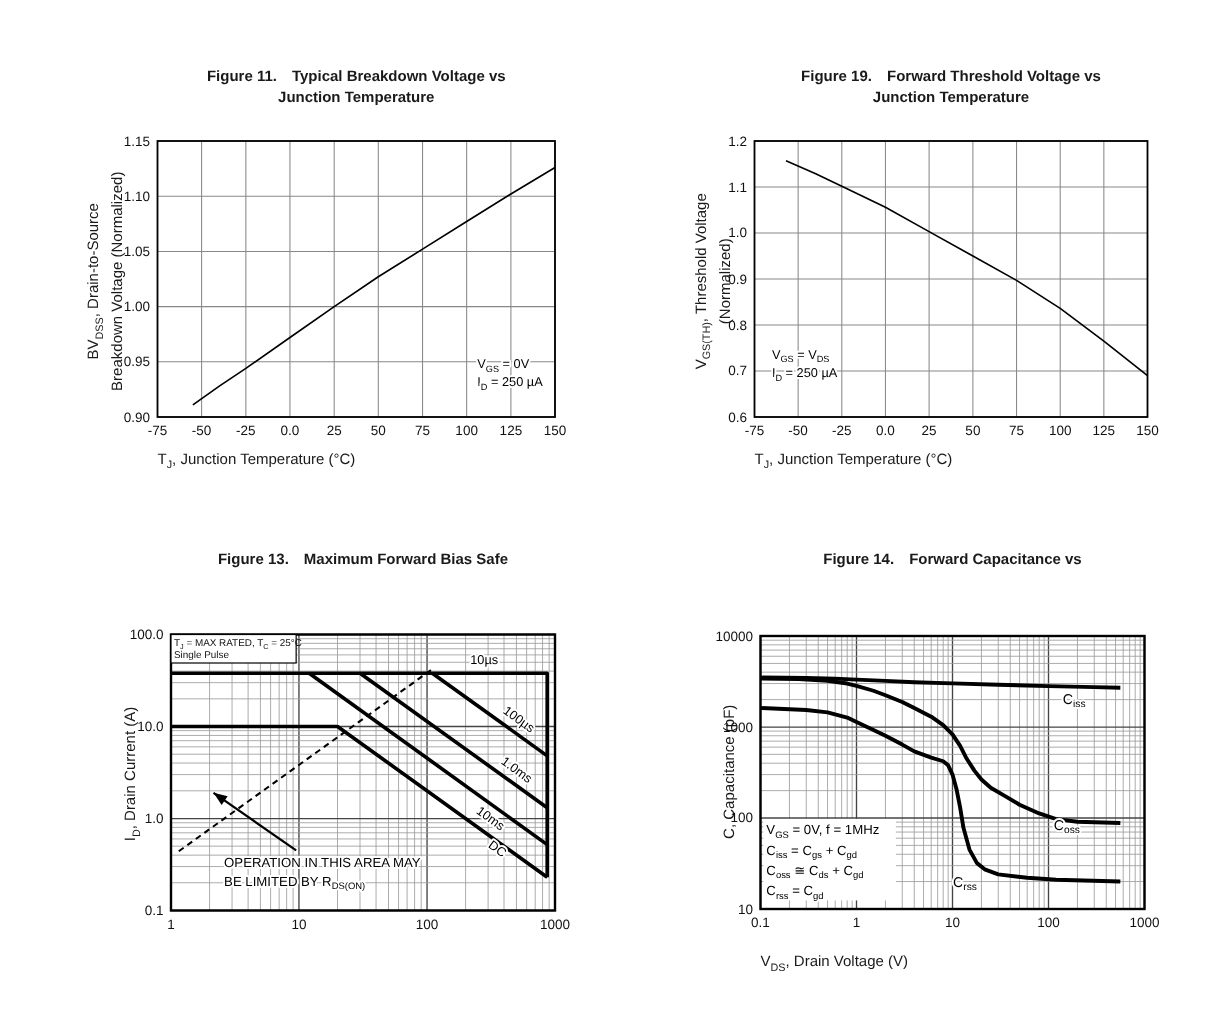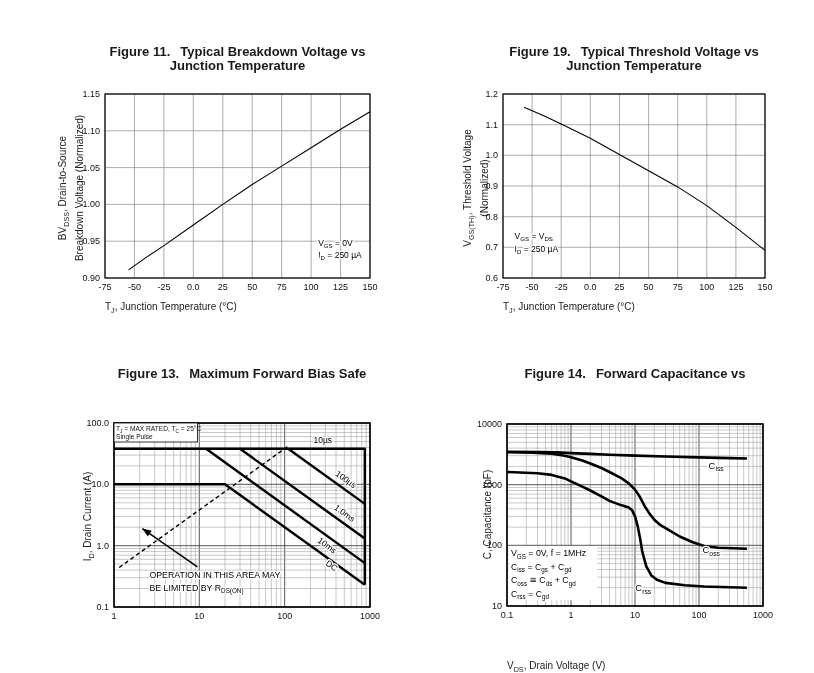--- a/index.html
+++ b/index.html
@@ -1,19 +1,19 @@
 <!DOCTYPE html>
 <html><head>
 <meta charset="utf-8">
 <style>
   html,body{margin:0;padding:0;background:#fff;}
   .page{position:relative;width:814px;height:673px;background:#ffffff;overflow:hidden;
         font-family:"Liberation Sans","DejaVu Sans",sans-serif;color:#111;}
   .fig{position:absolute;inset:0;pointer-events:none;}
-  .ftitle{position:absolute;text-align:center;font-weight:bold;font-size:13px;line-height:14px;color:#1a1a1a;}
+  .ftitle{position:absolute;text-align:center;font-weight:bold;font-size:10px;line-height:14px;color:#1a1a1a;}
   .tgap{display:inline-block;width:10px;}
   .xlab{position:absolute;font-size:10px;color:#1a1a1a;}
   .ylab{position:absolute;width:220px;transform:rotate(-90deg);text-align:center;
         font-size:10px;line-height:13px;color:#1a1a1a;}
   svg.plot{position:absolute;overflow:visible;}
   svg text{font-family:"Liberation Sans","DejaVu Sans",sans-serif;fill:#111;}
   svg text.halo{paint-order:stroke;stroke:#ffffff;stroke-width:2.6px;stroke-linejoin:round;fill:#000;}
   sub{font-size:72%;}
 </style>
 </head>
@@ -66,21 +66,21 @@
         <text x="33" y="121.4" font-size="9" text-anchor="end">1.00</text>
         <text x="33" y="84.6" font-size="9" text-anchor="end">1.05</text>
         <text x="33" y="47.8" font-size="9" text-anchor="end">1.10</text>
         <text x="33" y="11.0" font-size="9" text-anchor="end">1.15</text>
       </svg>
     <div class="xlab" style="left:105px;top:301px;width:265px;">T<sub>J</sub>, Junction Temperature (°C)</div>
   </section>
 
   <section class="fig">
     <div class="ftitle" style="left:503px;top:45px;width:262px;">
-      <div><span>Figure 19.</span><span class="tgap"></span><span>Typical Threshold Voltage vs</span></div>
+      <div><span>Figure 19.</span><span class="tgap"></span><span>Forward Threshold Voltage vs</span></div>
       <div>Junction Temperature</div>
     </div>
     <div class="ylab" style="left:366px;top:173px;">
       <div>V<sub>GS(TH)</sub>, Threshold Voltage</div>
       <div>(Normalized)</div>
     </div>
     <svg class="plot" style="left:465px;top:86px;" width="310" height="212">
         <line x1="38.0" x2="38.0" y1="8" y2="192" stroke="#888" stroke-width="0.7"></line>
         <line x1="67.1" x2="67.1" y1="8" y2="192" stroke="#888" stroke-width="0.7"></line>
         <line x1="96.2" x2="96.2" y1="8" y2="192" stroke="#888" stroke-width="0.7"></line>
@@ -305,16 +305,16 @@
         <text x="38.0" y="202" font-size="9" text-anchor="middle">0.1</text>
         <text x="102.0" y="202" font-size="9" text-anchor="middle">1</text>
         <text x="166.0" y="202" font-size="9" text-anchor="middle">10</text>
         <text x="230.0" y="202" font-size="9" text-anchor="middle">100</text>
         <text x="294.0" y="202" font-size="9" text-anchor="middle">1000</text>
         <text x="33" y="193.0" font-size="9" text-anchor="end">10</text>
         <text x="33" y="132.3" font-size="9" text-anchor="end">100</text>
         <text x="33" y="71.7" font-size="9" text-anchor="end">1000</text>
         <text x="33" y="11.0" font-size="9" text-anchor="end">10000</text>
       </svg>
-    <div class="xlab" style="left:507px;top:660px;width:256px;">V<sub>DS</sub>, Drain Voltage (V)</div>
+    <div class="xlab" style="left:507px;top:636px;width:256px;">V<sub>DS</sub>, Drain Voltage (V)</div>
   </section>
 
 </div>
 
 </body></html>

